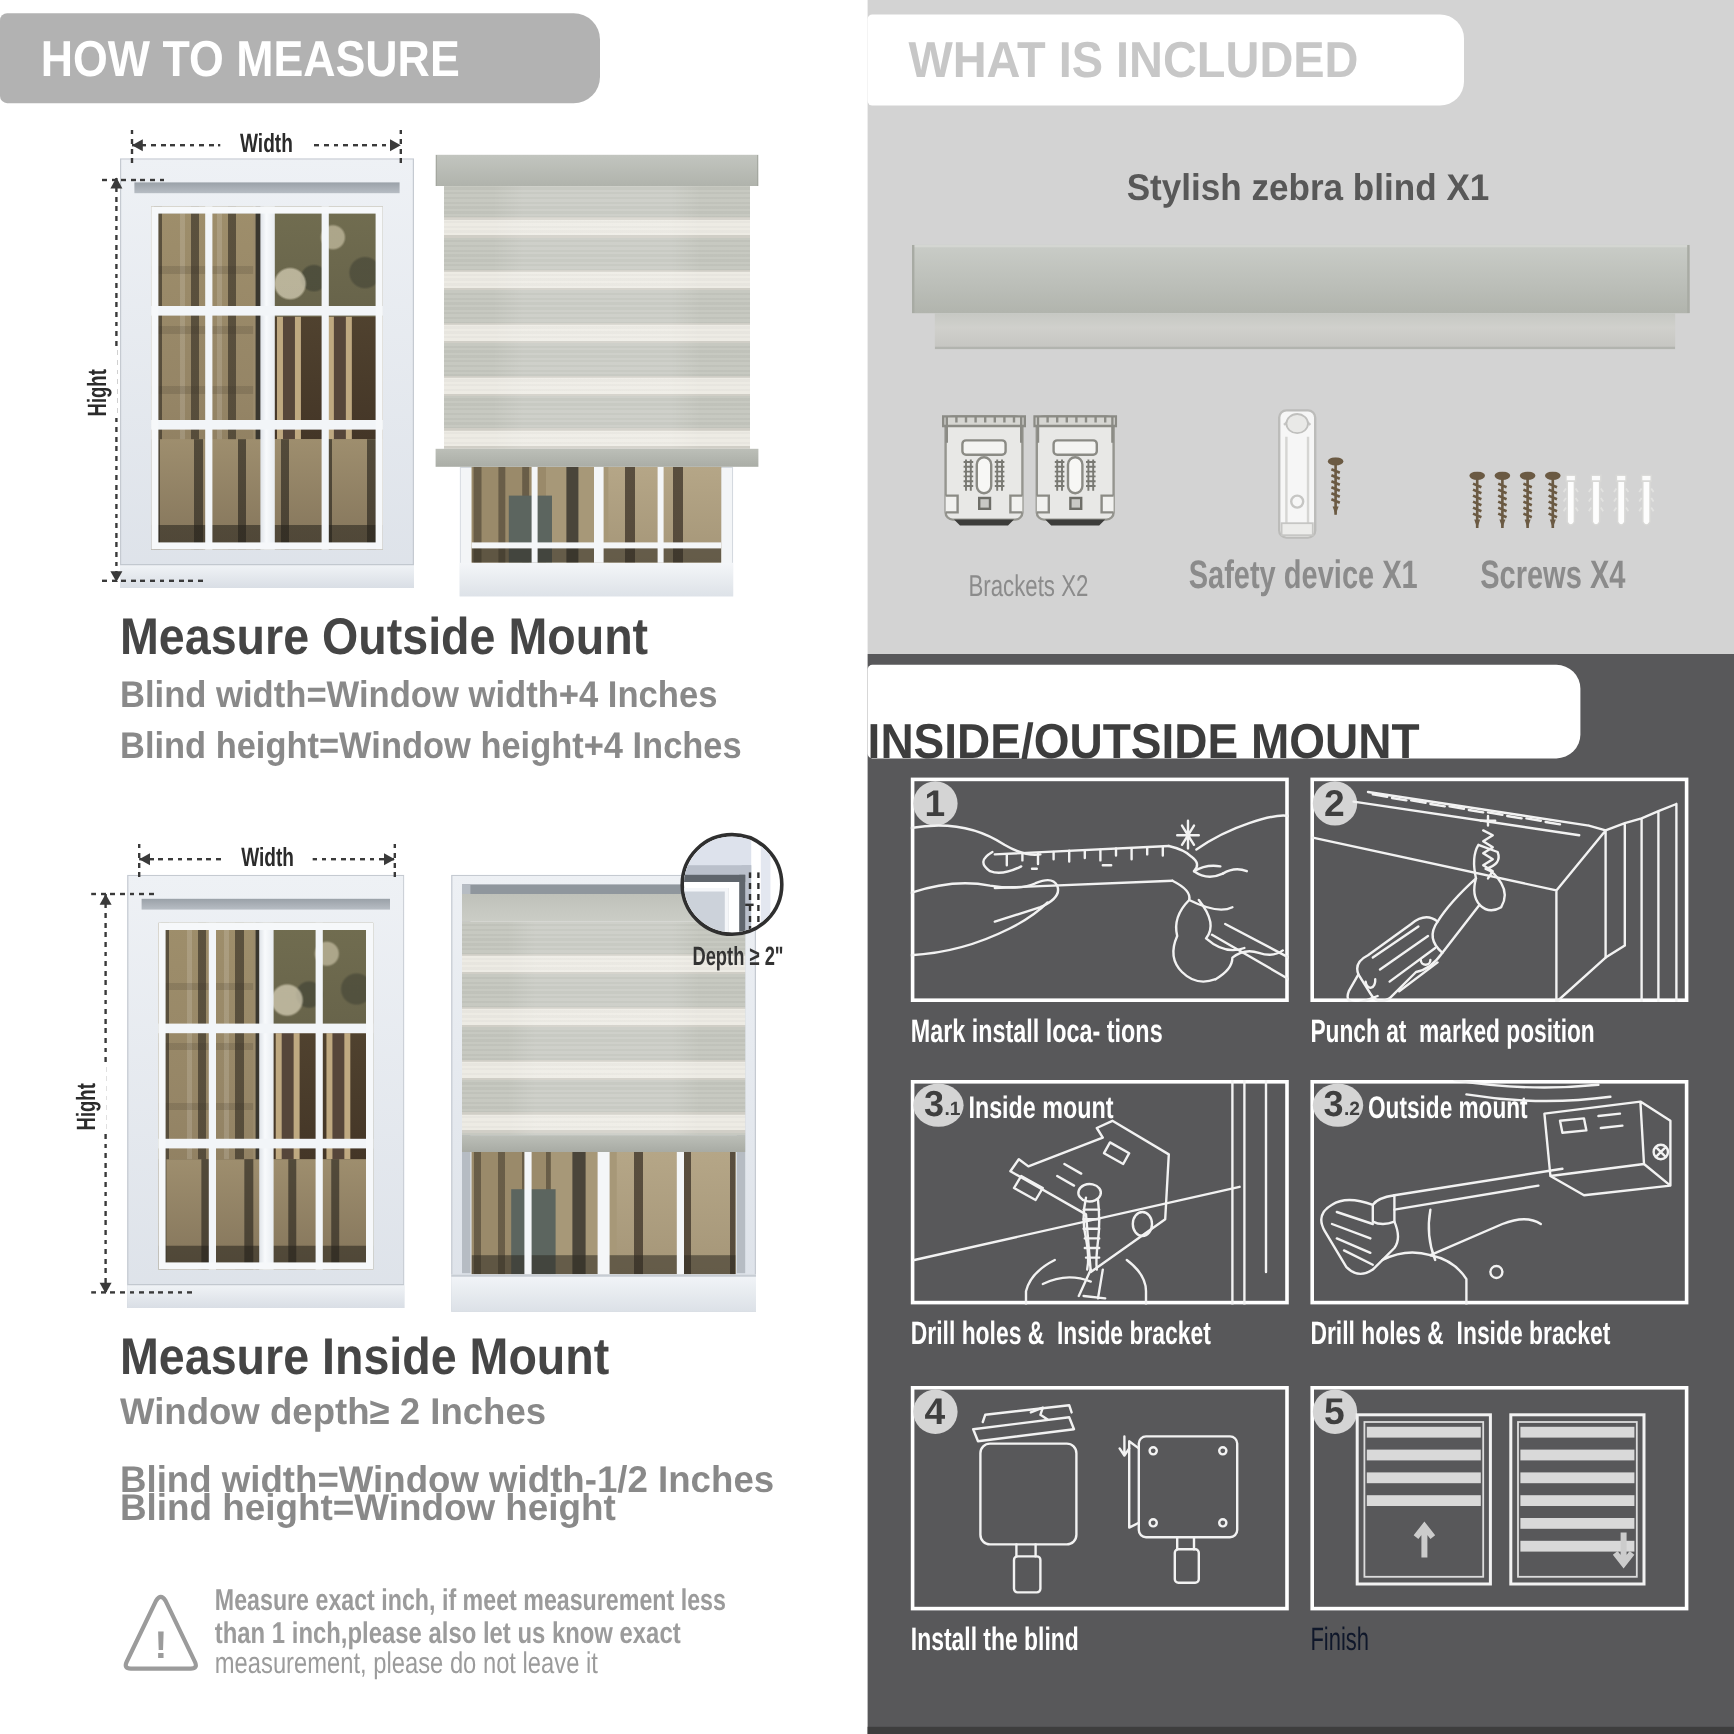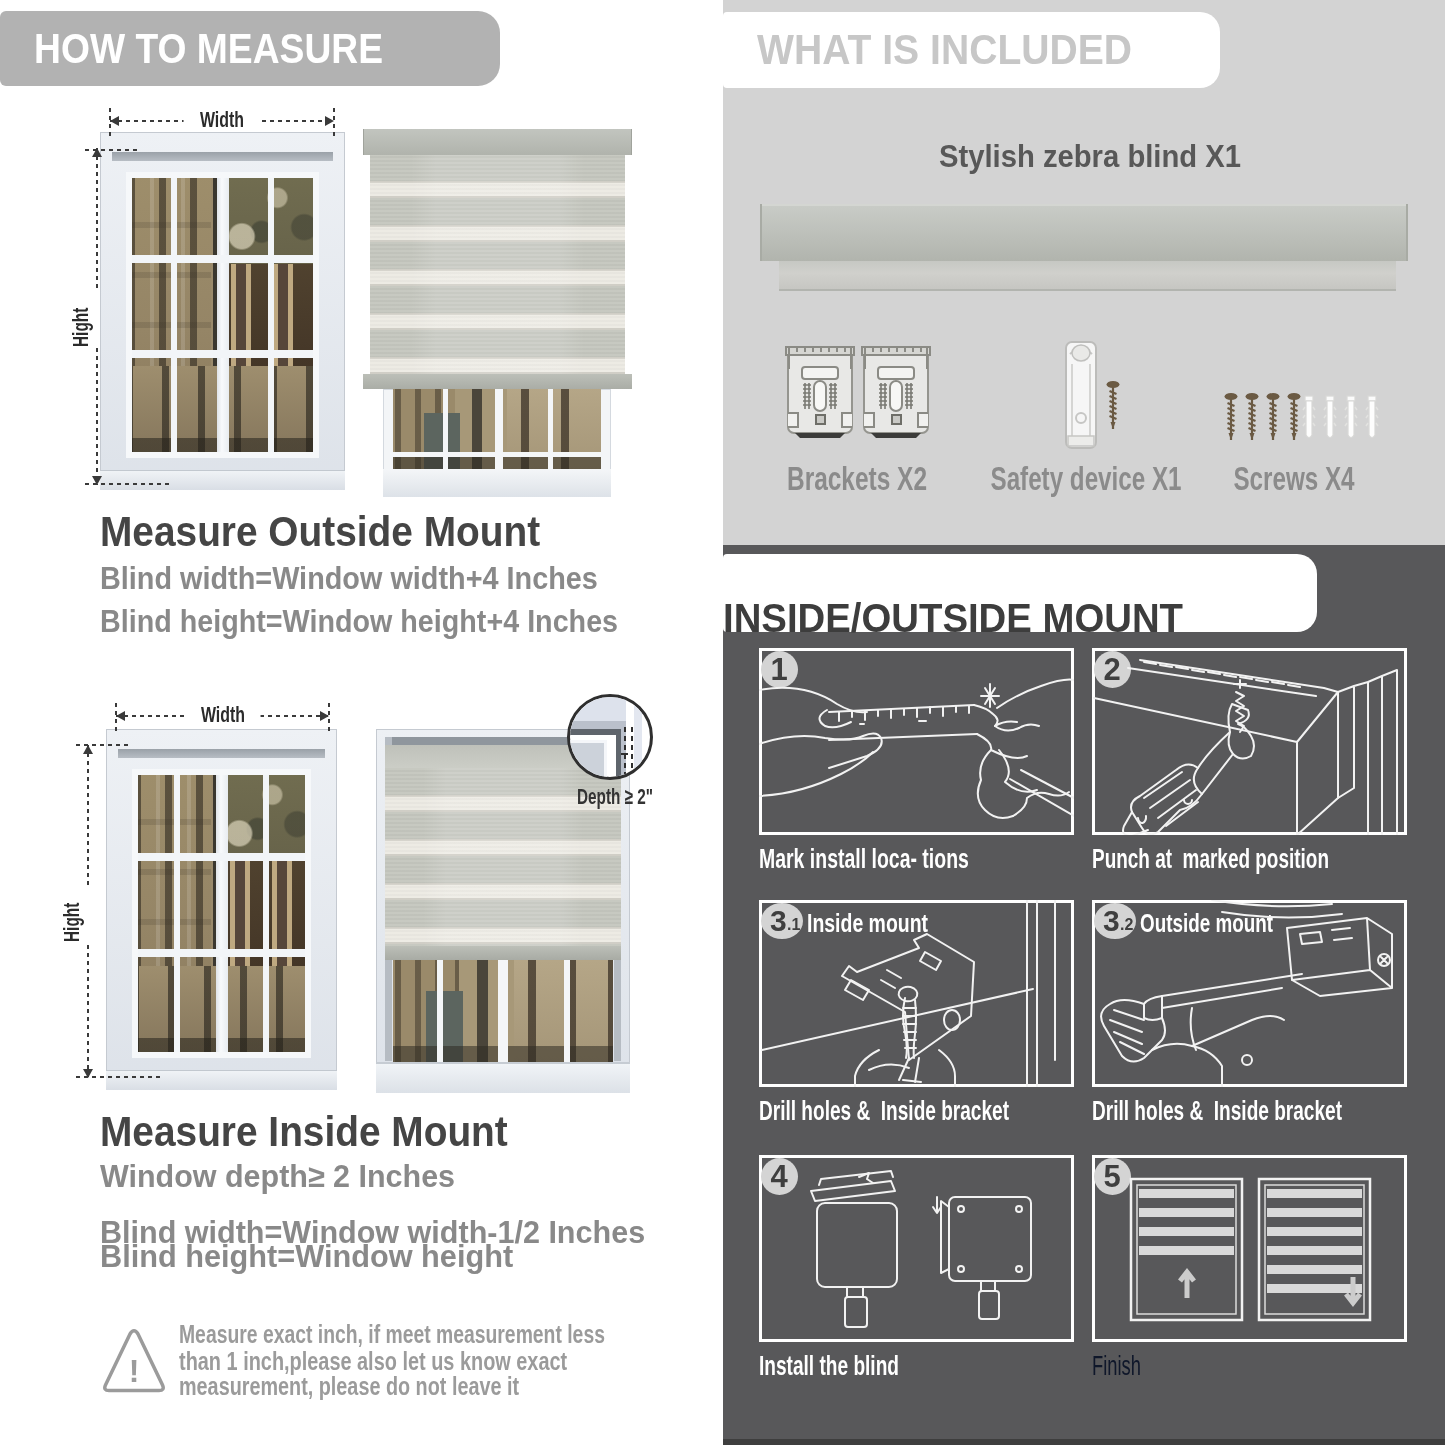--- a/index.html
+++ b/index.html
@@ -121,21 +121,21 @@
 <div class="t" style="left:100px;top:1109px;font-size:43px;color:#454545;font-weight:bold;letter-spacing:0;"><span style="transform:scaleX(0.903);">Measure Inside Mount</span></div>
 <div class="t" style="left:100px;top:1161px;font-size:31px;color:#898989;font-weight:bold;letter-spacing:0;"><span style="transform:scaleX(0.983);">Window depth≥ 2 Inches</span></div>
 <div class="t" style="left:100px;top:1201px;font-size:31px;color:#898989;font-weight:bold;letter-spacing:0;margin-top:16px;"><span style="transform:scaleX(0.985);">Blind width=Window width-1/2 Inches</span></div>
 <div class="t" style="left:100px;top:1241px;font-size:31px;color:#898989;font-weight:bold;letter-spacing:0;"><span style="transform:scaleX(0.990);">Blind height=Window height</span></div>
 <svg style="left:101px;top:1327px;" width="66" height="68" viewBox="0 0 66 68">
 <path d="M29 7 L4.5 58 Q2 63.5 8 63.5 L58 63.5 Q64 63.5 61.5 58 L37 7 Q33 0.5 29 7 Z" fill="none" stroke="#9b9b9b" stroke-width="3.5" stroke-linejoin="round"></path>
 <text x="33" y="55" text-anchor="middle" font-family="Liberation Sans" font-size="32" font-weight="bold" fill="#9b9b9b">!</text>
   </svg>
 <div class="t" style="left:179px;top:1322px;font-size:25px;color:#9b9b9b;font-weight:bold;letter-spacing:0;line-height:25.5px;"><span style="transform:scaleX(0.774);">Measure exact inch, if meet measurement less</span></div>
 <div class="t" style="left:179px;top:1348px;font-size:25px;color:#9b9b9b;font-weight:bold;letter-spacing:0;"><span style="transform:scaleX(0.796);">than 1 inch,please also let us know exact</span></div>
-<div class="t" style="left:179px;top:1373px;font-size:25px;color:#9b9b9b;font-weight:bold;letter-spacing:0;"><span style="transform:scaleX(0.792);">measurement, please do not leave it</span></div>
+<div class="t" style="left:179px;top:1373px;font-size:25px;color:#9b9b9b;font-weight:normal;letter-spacing:0;"><span style="transform:scaleX(0.792);">measurement, please do not leave it</span></div>
 <div style="left:723px;top:0;width:722px;height:545px;background:#d3d3d3;"></div>
 <div style="left:723px;top:12px;width:497px;height:76px;background:#fff;border-radius:4px 20px 20px 4px;"></div>
 <div class="t" style="left:757px;top:28px;font-size:42px;color:#c7c7c7;font-weight:bold;letter-spacing:0;"><span style="transform:scaleX(0.931);">WHAT IS INCLUDED</span></div>
 <div class="t c" style="left:1090px;top:141px;font-size:31px;color:#585858;font-weight:bold;"><span style="transform:scaleX(0.943);">Stylish zebra blind X1</span></div>
 <div style="left:760px;top:204px;width:648px;height:57px;background:linear-gradient(180deg,#c9ccc7,#bbbeb8 60%,#b1b4ad);box-shadow:inset 2px 0 0 #a8aba4,inset -2px 0 0 #a8aba4,inset 0 2px 0 #d4d6d2;"></div>
 <div style="left:779px;top:261px;width:617px;height:30px;background:linear-gradient(180deg,#c6c8c3,#d0d0cc 40%,#c5c5c1);box-shadow:inset 0 -2px 0 #b2b4af;"></div>
 <svg style="left:785px;top:343px;" width="70" height="96" viewBox="0 0 70 96">
 <rect x="3" y="4" width="64" height="86" rx="6" fill="#e8e8e6" stroke="#95958f" stroke-width="2"></rect>
 <path d="M1 4 L69 4 L69 12 L1 12 Z" fill="#d6d6d2" stroke="#8b8b85" stroke-width="2"></path>
 <path d="M4 4 L4 26 M12 4 L12 9 M20 4 L20 9 M28 4 L28 9 M36 4 L36 9 M44 4 L44 9 M52 4 L52 9 M60 4 L60 9 M66 4 L66 26" stroke="#8b8b85" stroke-width="2" fill="none"></path>
@@ -206,21 +206,21 @@
 <svg style="left:1343px;top:395px;" width="16" height="46" viewBox="0 0 16 46">
 <rect x="4" y="1" width="8" height="5" fill="#fbfbfb" stroke="#d8d8d6" stroke-width="1.2"></rect>
 <path d="M5 6 L5 40 Q8 45 11 40 L11 6 Z" fill="#fdfdfd" stroke="#d8d8d6" stroke-width="1.2"></path>
 <path d="M4 12 l-2 3 M12 12 l2 3 M4 20 l-2 3 M12 20 l2 3 M4 28 l-2 3 M12 28 l2 3" stroke="#e2e2e0" stroke-width="1.5"></path>
 </svg>
 <svg style="left:1364px;top:395px;" width="16" height="46" viewBox="0 0 16 46">
 <rect x="4" y="1" width="8" height="5" fill="#fbfbfb" stroke="#d8d8d6" stroke-width="1.2"></rect>
 <path d="M5 6 L5 40 Q8 45 11 40 L11 6 Z" fill="#fdfdfd" stroke="#d8d8d6" stroke-width="1.2"></path>
 <path d="M4 12 l-2 3 M12 12 l2 3 M4 20 l-2 3 M12 20 l2 3 M4 28 l-2 3 M12 28 l2 3" stroke="#e2e2e0" stroke-width="1.5"></path>
 </svg>
-<div class="t c" style="left:857px;top:462px;font-size:33px;color:#8b8b8b;font-weight:bold;"><span style="transform:scaleX(0.741);">Brackets X2</span></div>
+<div class="t c" style="left:857px;top:476px;font-size:25px;color:#8b8b8b;font-weight:normal;"><span style="transform:scaleX(0.741);">Brackets X2</span></div>
 <div class="t c" style="left:1086px;top:462px;font-size:33px;color:#8b8b8b;font-weight:bold;"><span style="transform:scaleX(0.733);">Safety device X1</span></div>
 <div class="t c" style="left:1294px;top:462px;font-size:33px;color:#8b8b8b;font-weight:bold;"><span style="transform:scaleX(0.733);">Screws X4</span></div>
 <div style="left:723px;top:545px;width:722px;height:900px;background:#58585a;"></div>
 <div style="left:723px;top:554px;width:594px;height:78px;background:#fff;border-radius:4px 20px 20px 4px;"></div>
 <div class="t" style="left:723px;top:571px;font-size:41px;color:#3d3d3d;font-weight:bold;letter-spacing:0;margin-top:26px;"><span style="transform:scaleX(0.935);">INSIDE/OUTSIDE MOUNT</span></div>
 <div style="left:759px;top:648px;width:315px;height:187px;border:3px solid #fff;"></div>
 <div style="left:1092px;top:648px;width:315px;height:187px;border:3px solid #fff;"></div>
 <div style="left:759px;top:900px;width:315px;height:187px;border:3px solid #fff;"></div>
 <div style="left:1092px;top:900px;width:315px;height:187px;border:3px solid #fff;"></div>
 <div style="left:759px;top:1155px;width:315px;height:187px;border:3px solid #fff;"></div>

